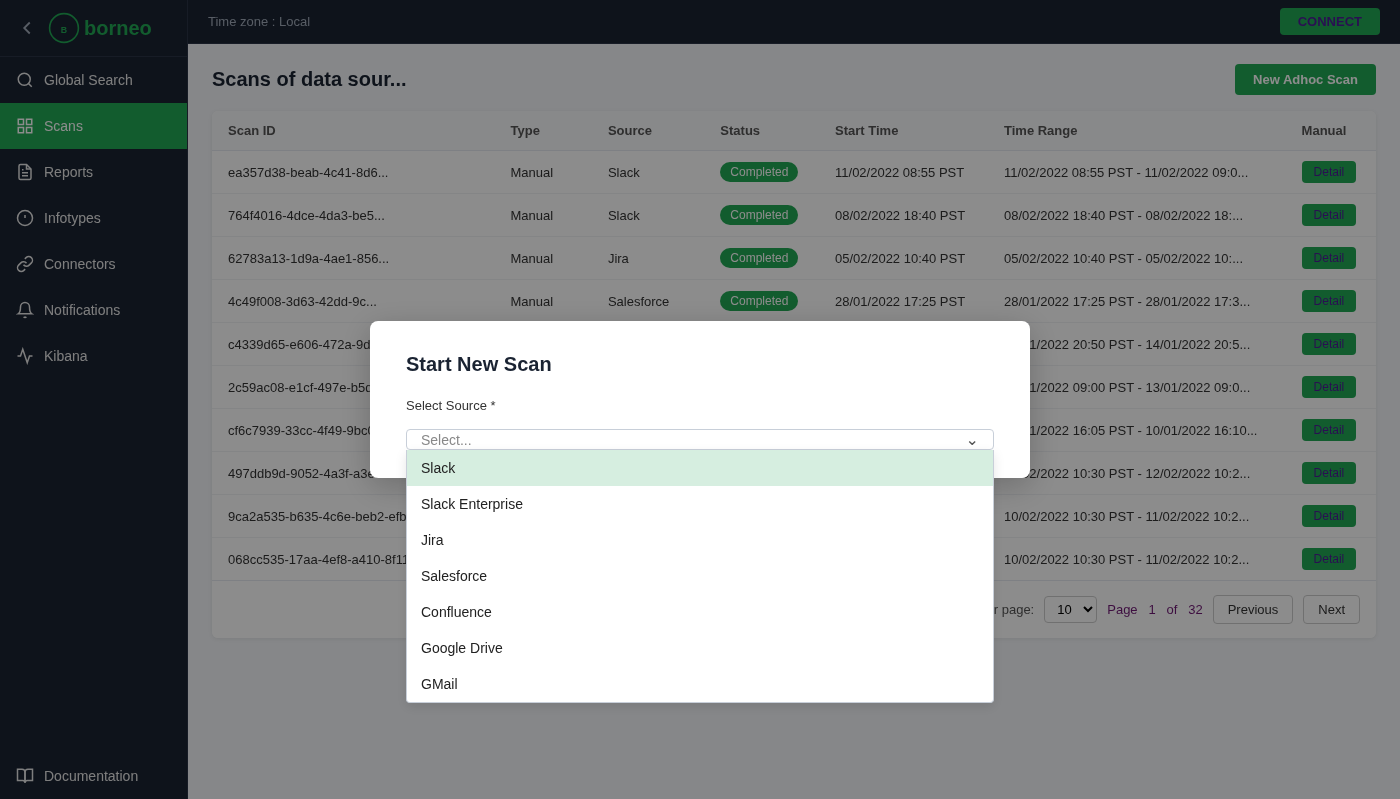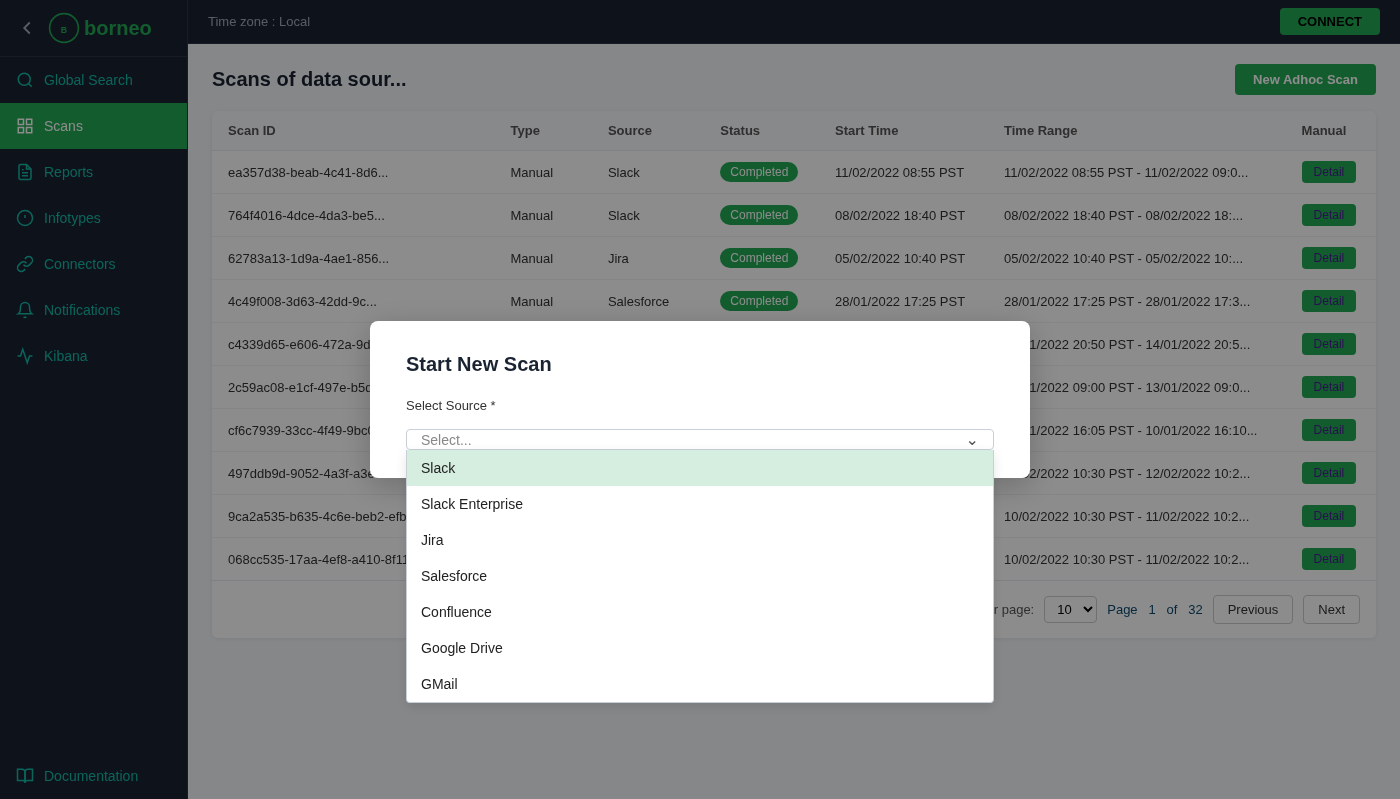--- a/index.html
+++ b/index.html
@@ -2,50 +2,50 @@
 <html><head>
   <meta charset="utf-8">
   <style>
     * { box-sizing: border-box; margin: 0; padding: 0; }
     body { font-family: -apple-system, BlinkMacSystemFont, 'Segoe UI', sans-serif; background: #1a2332; color: #fff; display: flex; height: 100vh; overflow: hidden; font-size: 14px; }
 
     
     .sidebar { width: 188px; background: #1a2332; display: flex; flex-direction: column; border-right: 1px solid #2a3445; flex-shrink: 0; }
     .sidebar-logo { padding: 12px 16px; display: flex; align-items: center; gap: 10px; border-bottom: 1px solid #2a3445; }
     .logo-img { display: flex; align-items: center; }
-    .nav-item { display: flex; align-items: center; gap: 10px; padding: 14px 16px; cursor: pointer; color: #14b8a6; font-size: 14px; text-decoration: none; }
+    .nav-item { display: flex; align-items: center; gap: 10px; padding: 14px 16px; cursor: pointer; color: #e5e5e5; font-size: 14px; text-decoration: none; }
     .nav-item.active { background: #22a854; color: #fff; }
     .nav-item svg { width: 18px; height: 18px; flex-shrink: 0; }
     .sidebar-bottom { margin-top: auto; }
 
     
     .main { flex: 1; background: #f4f6f9; display: flex; flex-direction: column; overflow: hidden; }
     .topbar { background: #1a2332; padding: 8px 20px; display: flex; align-items: center; justify-content: space-between; border-bottom: 1px solid #2a3445; min-height: 40px; }
     .topbar-left { color: #a0aab8; font-size: 13px; }
     .topbar-right { }
-    .connect-btn { background: #22a854; color: #000000; border: none; padding: 6px 18px; border-radius: 4px; cursor: pointer; font-size: 13px; font-weight: 600; }
+    .connect-btn { background: #22a854; color: #4c1d95; border: none; padding: 6px 18px; border-radius: 4px; cursor: pointer; font-size: 13px; font-weight: 600; }
     .content { flex: 1; padding: 20px 24px; overflow-y: auto; position: relative; }
     .page-header { display: flex; align-items: center; justify-content: space-between; margin-bottom: 16px; }
     .page-title { font-size: 20px; font-weight: 600; color: #1a2332; }
     .new-adhoc-btn { background: #22a854; color: #fff; border: none; padding: 8px 18px; border-radius: 4px; cursor: pointer; font-size: 13px; font-weight: 600; }
 
     
     .table-wrapper { background: #fff; border-radius: 6px; box-shadow: 0 1px 4px rgba(0,0,0,0.08); overflow: hidden; }
     table { width: 100%; border-collapse: collapse; }
     thead { background: #f8f9fb; }
     th { padding: 12px 16px; text-align: left; font-size: 13px; font-weight: 600; color: #555; border-bottom: 1px solid #e5e9f0; }
     td { padding: 10px 16px; font-size: 13px; color: #333; border-bottom: 1px solid #f0f2f5; vertical-align: middle; }
     tr:last-child td { border-bottom: none; }
     .badge { display: inline-block; padding: 3px 10px; border-radius: 12px; font-size: 12px; font-weight: 500; }
     .badge-completed { background: #22a854; color: #fff; }
     .detail-btn { background: #22a854; color: #4c1d95; border: none; padding: 4px 12px; border-radius: 4px; cursor: pointer; font-size: 12px; font-weight: 500; }
     .pagination { display: flex; align-items: center; justify-content: flex-end; gap: 10px; padding: 14px 16px; background: #fff; border-top: 1px solid #e5e9f0; }
     .pagination-label { color: #555; font-size: 13px; }
     .pagination-select { border: 1px solid #ccc; border-radius: 4px; padding: 4px 8px; font-size: 13px; background: #fff; cursor: pointer; }
-    .pagination-page { color: #0c4a6e; font-size: 13px; }
+    .pagination-page { color: #701a75; font-size: 13px; }
     .prev-btn, .next-btn { background: #fff; color: #333; border: 1px solid #ccc; padding: 6px 14px; border-radius: 4px; cursor: pointer; font-size: 13px; }
 
     
     .modal-overlay { position: fixed; inset: 0; background: rgba(0,0,0,0.45); display: flex; align-items: center; justify-content: center; z-index: 1000; }
     .modal { background: #fff; border-radius: 8px; width: 660px; padding: 32px 36px 28px; box-shadow: 0 8px 32px rgba(0,0,0,0.22); }
     .modal-title { font-size: 20px; font-weight: 700; color: #1a2332; margin-bottom: 22px; }
     .modal-label { font-size: 13px; color: #333; font-weight: 500; margin-bottom: 16px; }
     .select-container { position: relative; }
     .select-input { width: 100%; border: 1px solid #c8cfd9; border-radius: 4px; padding: 0 14px; font-size: 14px; color: #888; display: flex; align-items: center; justify-content: space-between; cursor: pointer; background: #fff; }
     .select-input .chevron { color: #555; font-size: 16px; }

